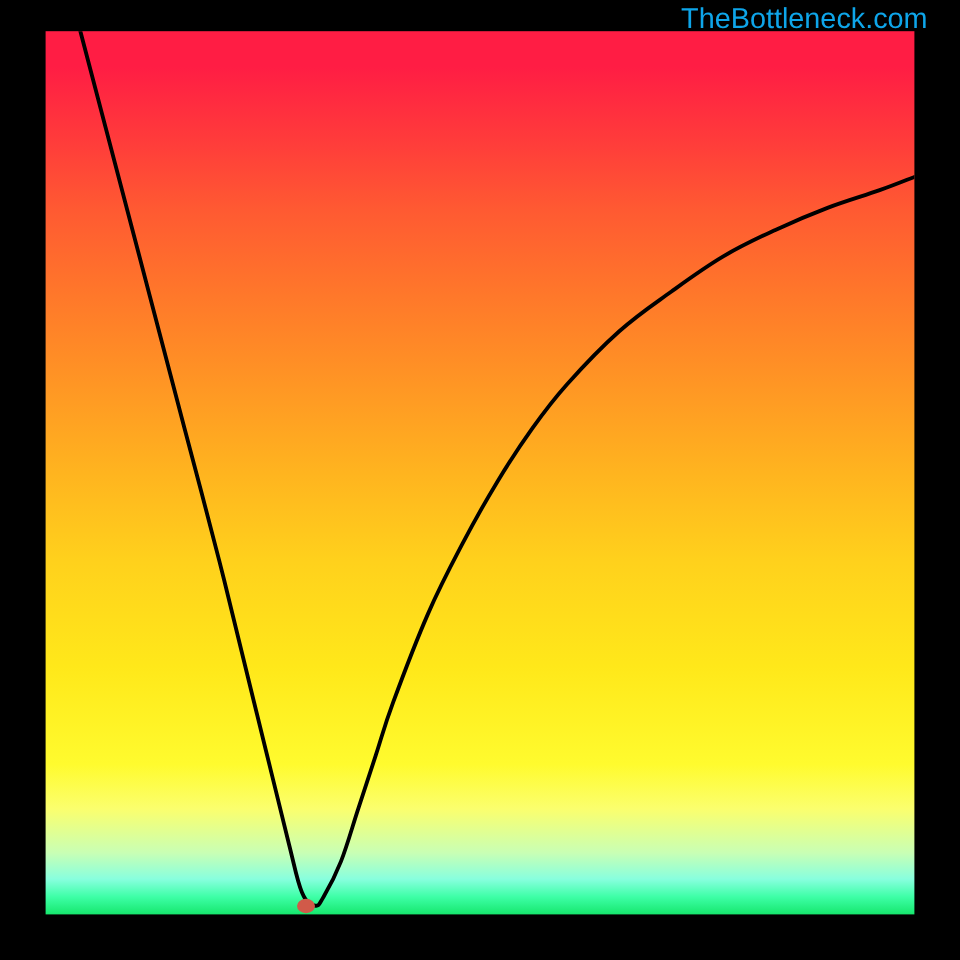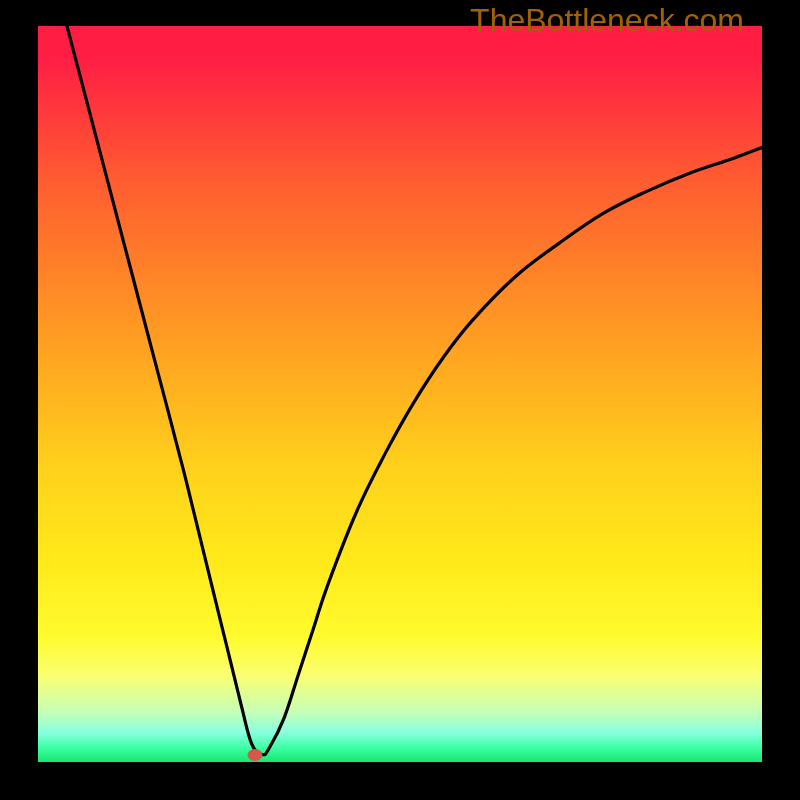--- a/index.html
+++ b/index.html
@@ -38,23 +38,23 @@
       #fbff6d 88%,
       #c9ffb4 93%,
       #88ffde 96%,
       #3effa7 98%,
       #16e76d 100%
     );
   }
   .watermark {
     position: absolute;
     top: 2px;
-    right: 56px;
-    color: #a16207;
-    font-size: 32px;
+    right: 27px;
+    color: #0ea5e9;
+    font-size: 24px;
     font-weight: 500;
     letter-spacing: 0px;
     user-select: none;
   }
   svg.curve {
     position: absolute;
     left: 0;
     top: 0;
     width: 724px;
     height: 736px;

